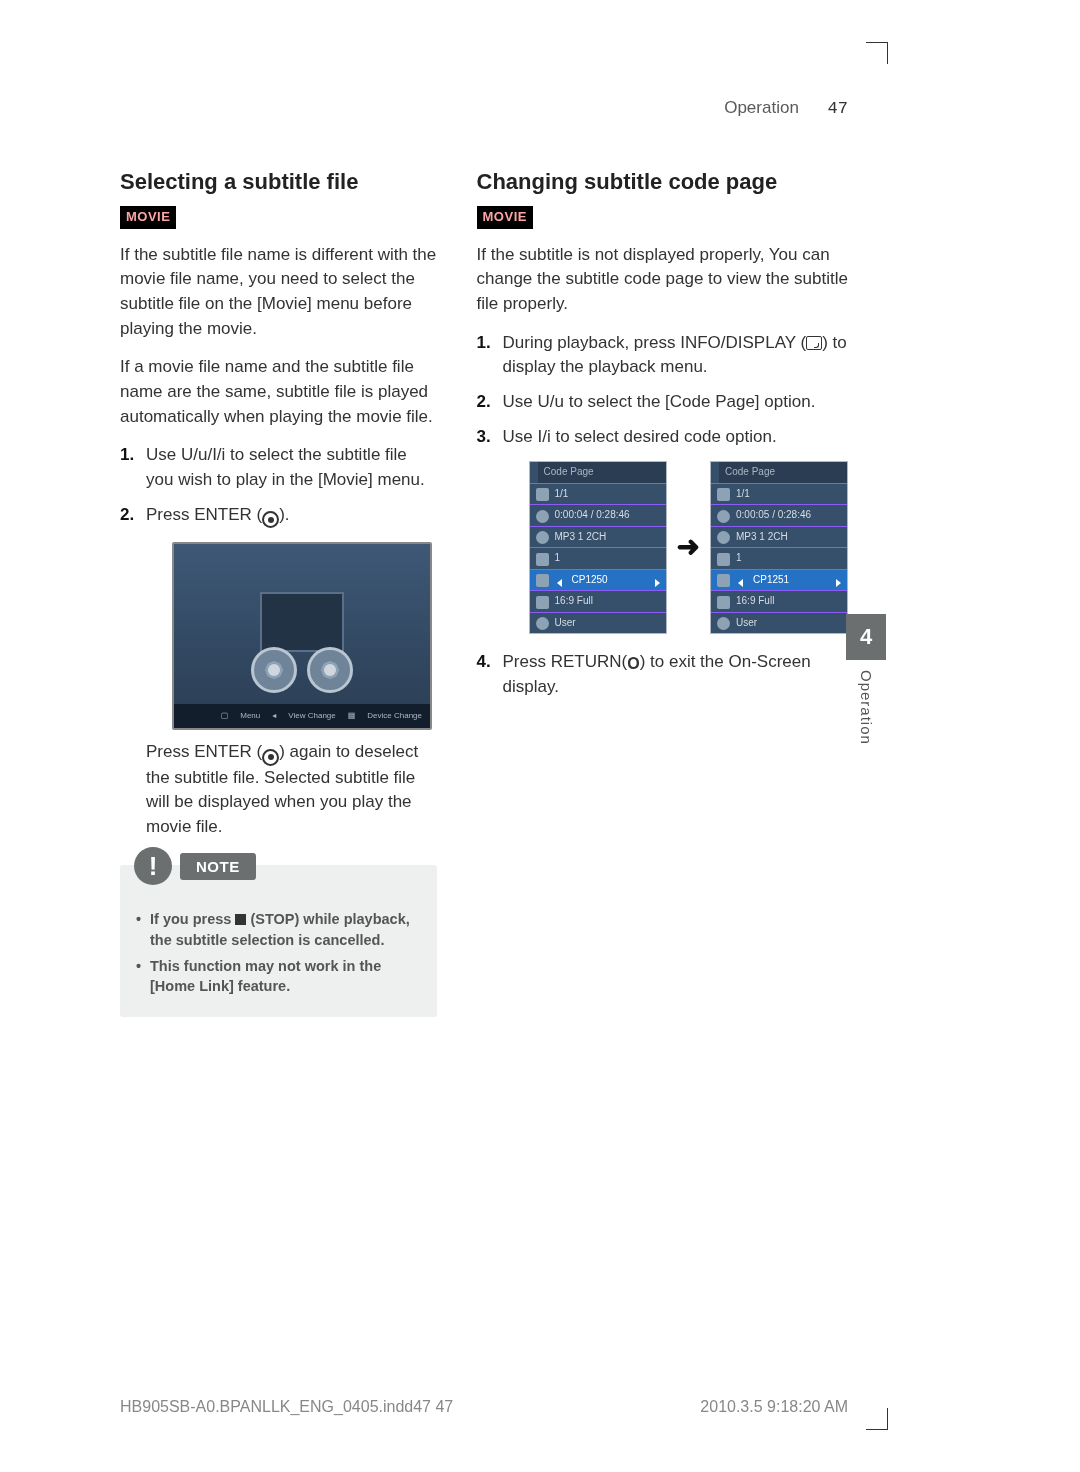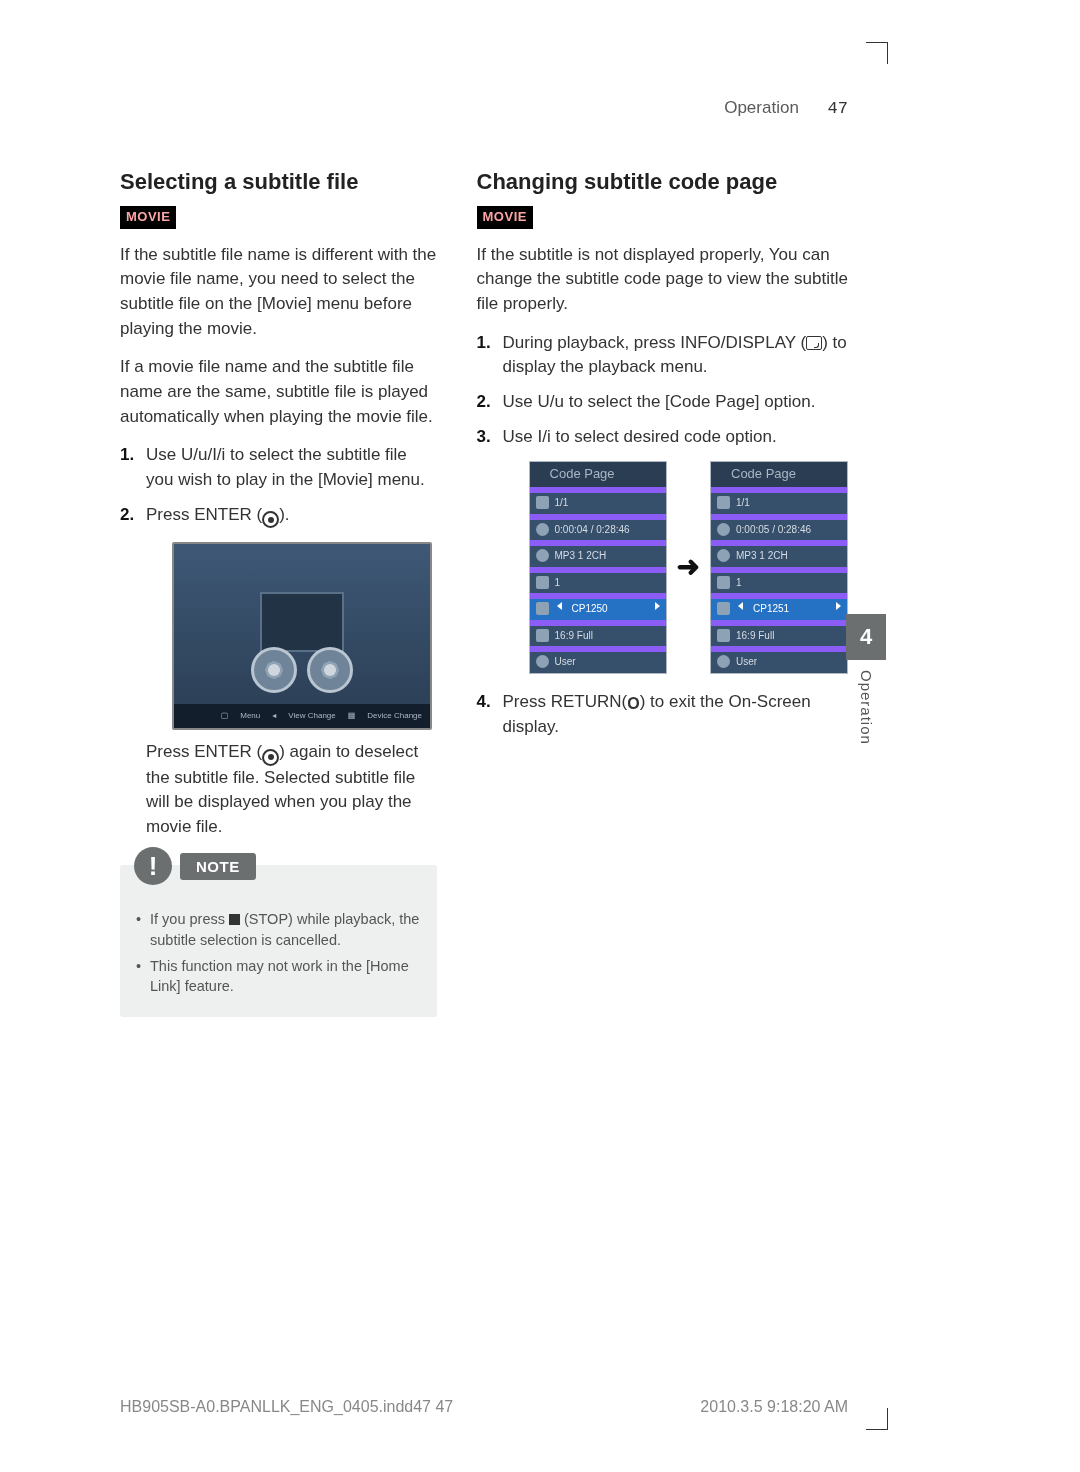--- a/index.html
+++ b/index.html
@@ -169,21 +169,21 @@
   }
   .note-badge .label {
     background: #6b6f70;
     color: #fff;
     font-size: 15px;
     font-weight: 700;
     padding: 3px 16px;
     border-radius: 3px;
     letter-spacing: 0.5px;
   }
-  .note-block ul { list-style: none; }
+  .note-block ul { list-style: none; font-weight: bold; }
   .note-block li {
     position: relative;
     padding-left: 16px;
     margin-bottom: 6px;
     line-height: 1.4;
   }
   .note-block li::before {
     content: "•";
     position: absolute;
     left: 2px;
@@ -198,29 +198,30 @@
   .codepage {
     width: 138px;
     background: #364f6a;
     border: 1px solid #aeb9c4;
     font-size: 10px;
     color: #d6dde5;
   }
   .codepage .cp-title {
     background: #2a3d53;
     color: #a9b6c4;
-    padding: 3px 20px;
-    font-size: 13px;
+    padding: 3px 6px;
+    font-size: 10px;
+    margin-left: 8px;
   }
   .codepage .cp-row {
     display: flex;
-    align-items: flex-start;
+    align-items: flex-end;
     gap: 6px;
     padding: 3px 6px;
-    border-top: 6px solid #8b5cf6;
+    border-top: 1px solid #8b5cf6;
   }
   .codepage .cp-row.sel {
     background: #2572c4;
     color: #fff;
     gap: 8px;
   }
   .codepage .cp-ico {
     width: 13px; height: 13px;
     background: #8ea2b6;
     border-radius: 2px;

